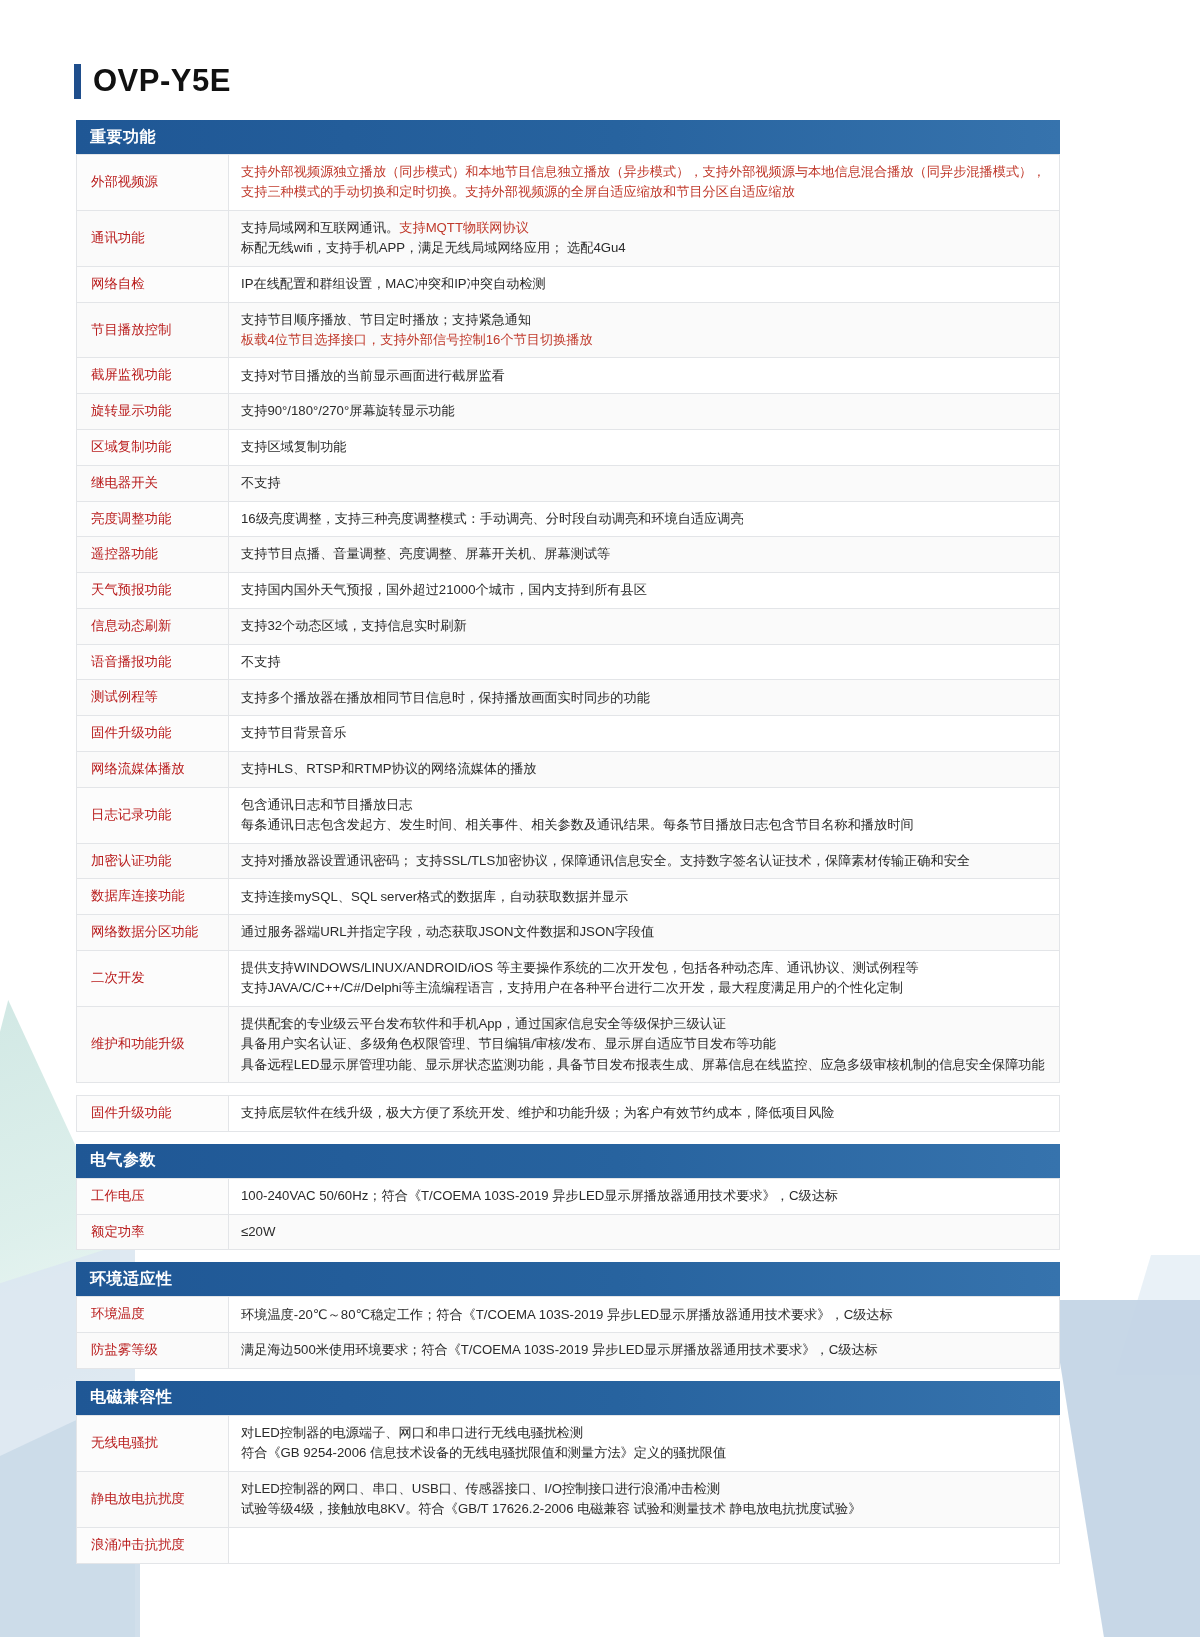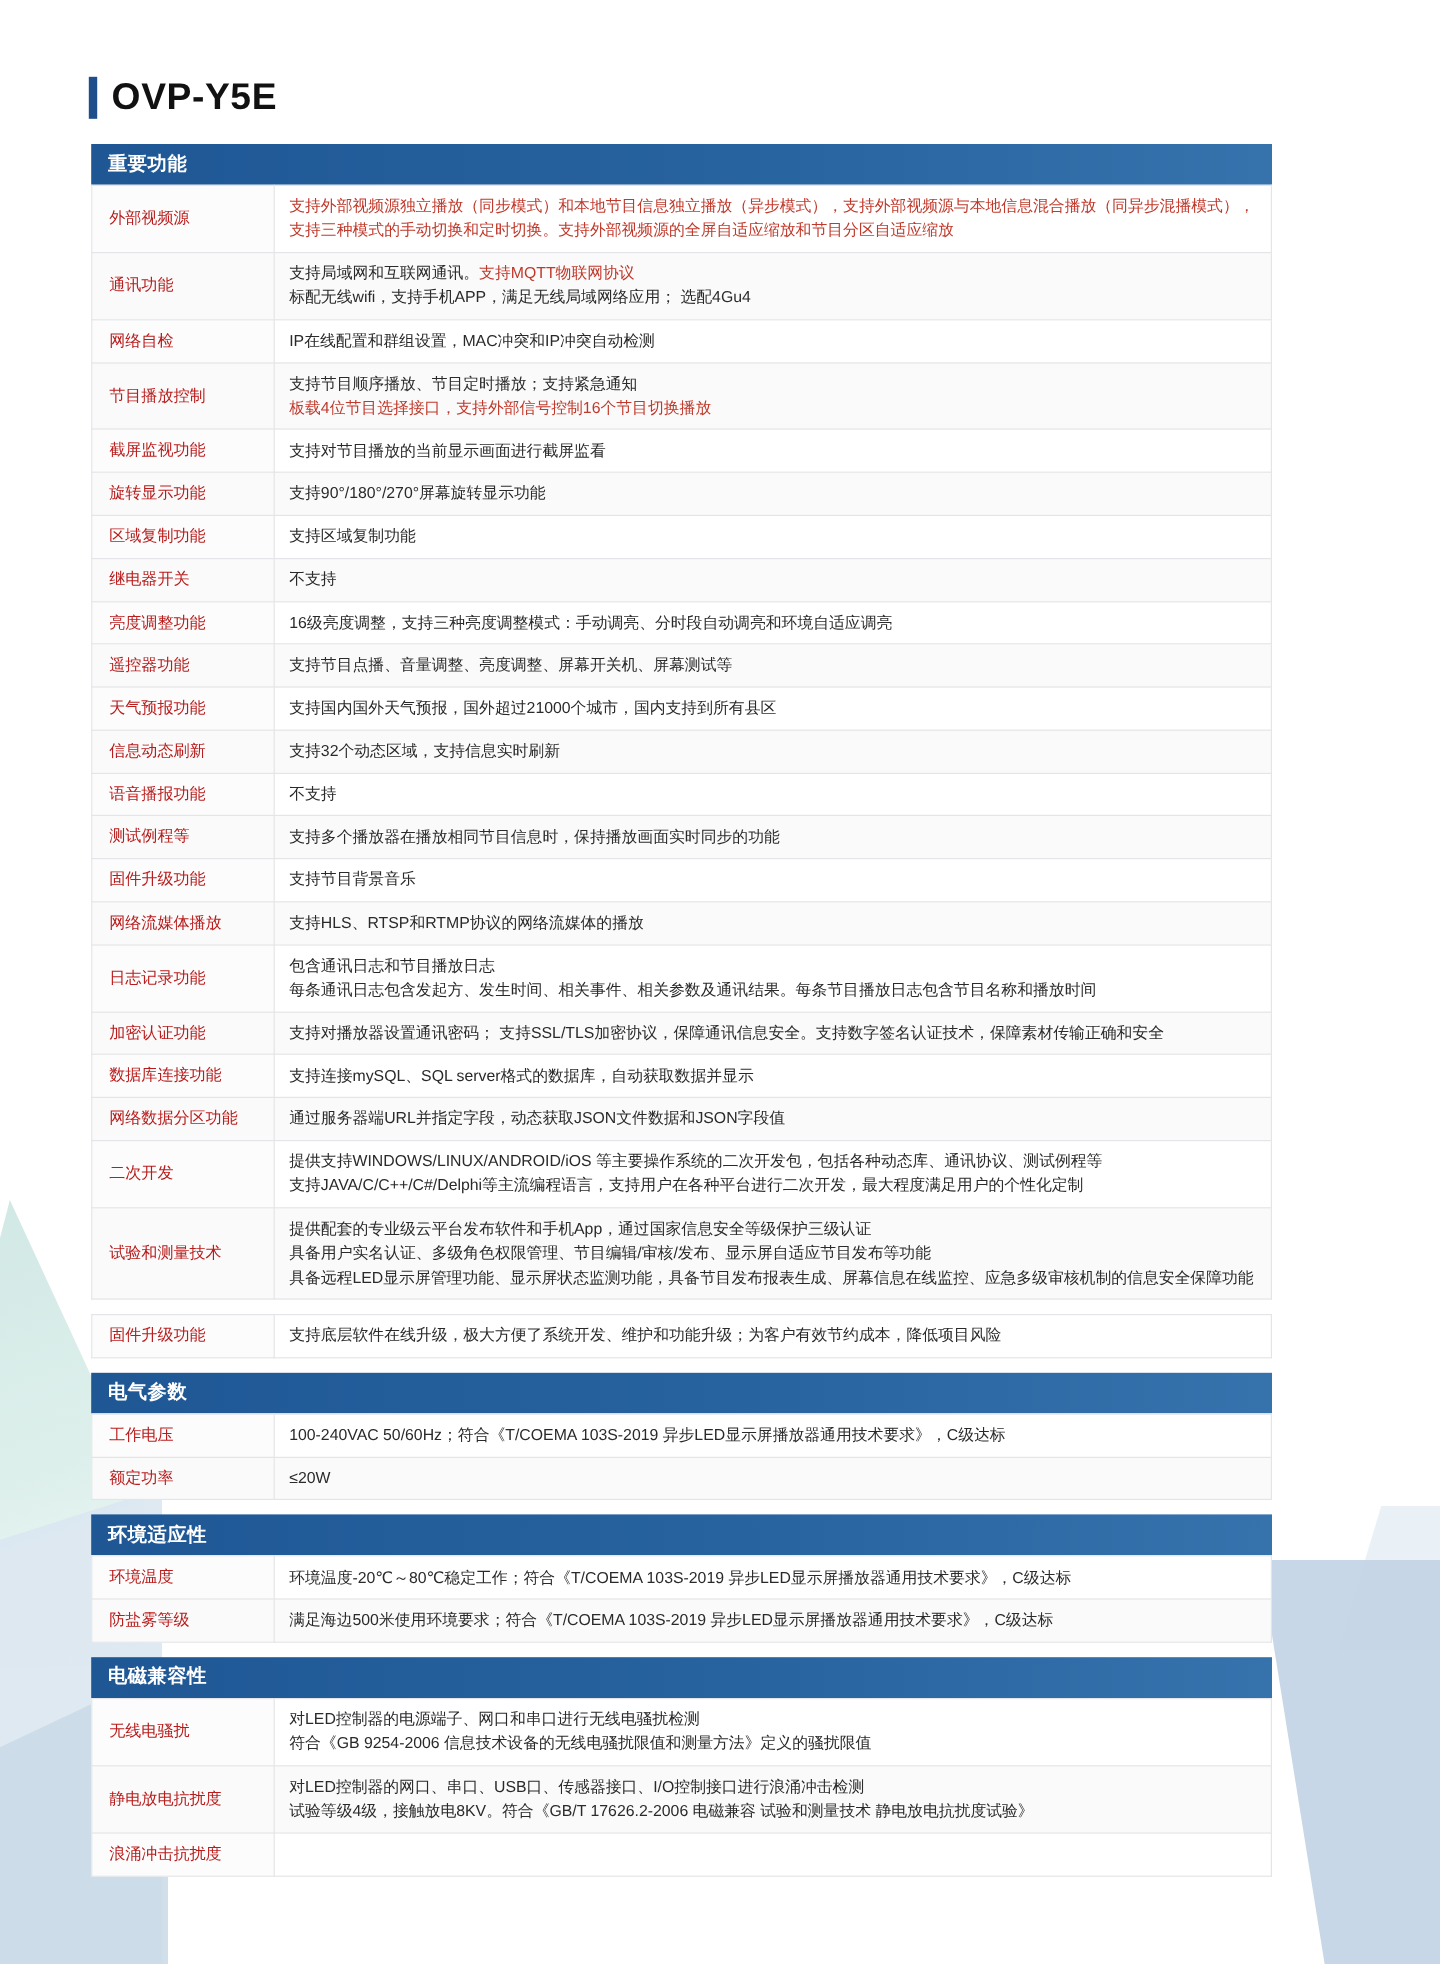--- a/index.html
+++ b/index.html
@@ -277,21 +277,21 @@
               </td>
             </tr>
             <tr>
               <td class="k">二次开发</td>
               <td class="v">
                 <span class="line">提供支持WINDOWS/LINUX/ANDROID/iOS 等主要操作系统的二次开发包，包括各种动态库、通讯协议、测试例程等</span>
                 <span class="line">支持JAVA/C/C++/C#/Delphi等主流编程语言，支持用户在各种平台进行二次开发，最大程度满足用户的个性化定制</span>
               </td>
             </tr>
             <tr>
-              <td class="k">试验和测量技术</td>
+              <td class="k">维护和功能升级</td>
               <td class="v">
                 <span class="line">提供配套的专业级云平台发布软件和手机App，通过国家信息安全等级保护三级认证</span>
                 <span class="line">具备用户实名认证、多级角色权限管理、节目编辑/审核/发布、显示屏自适应节目发布等功能</span>
                 <span class="line">具备远程LED显示屏管理功能、显示屏状态监测功能，具备节目发布报表生成、屏幕信息在线监控、应急多级审核机制的信息安全保障功能</span>
               </td>
             </tr>
           </tbody>
         </table>
       </div>
       <div class="section">

